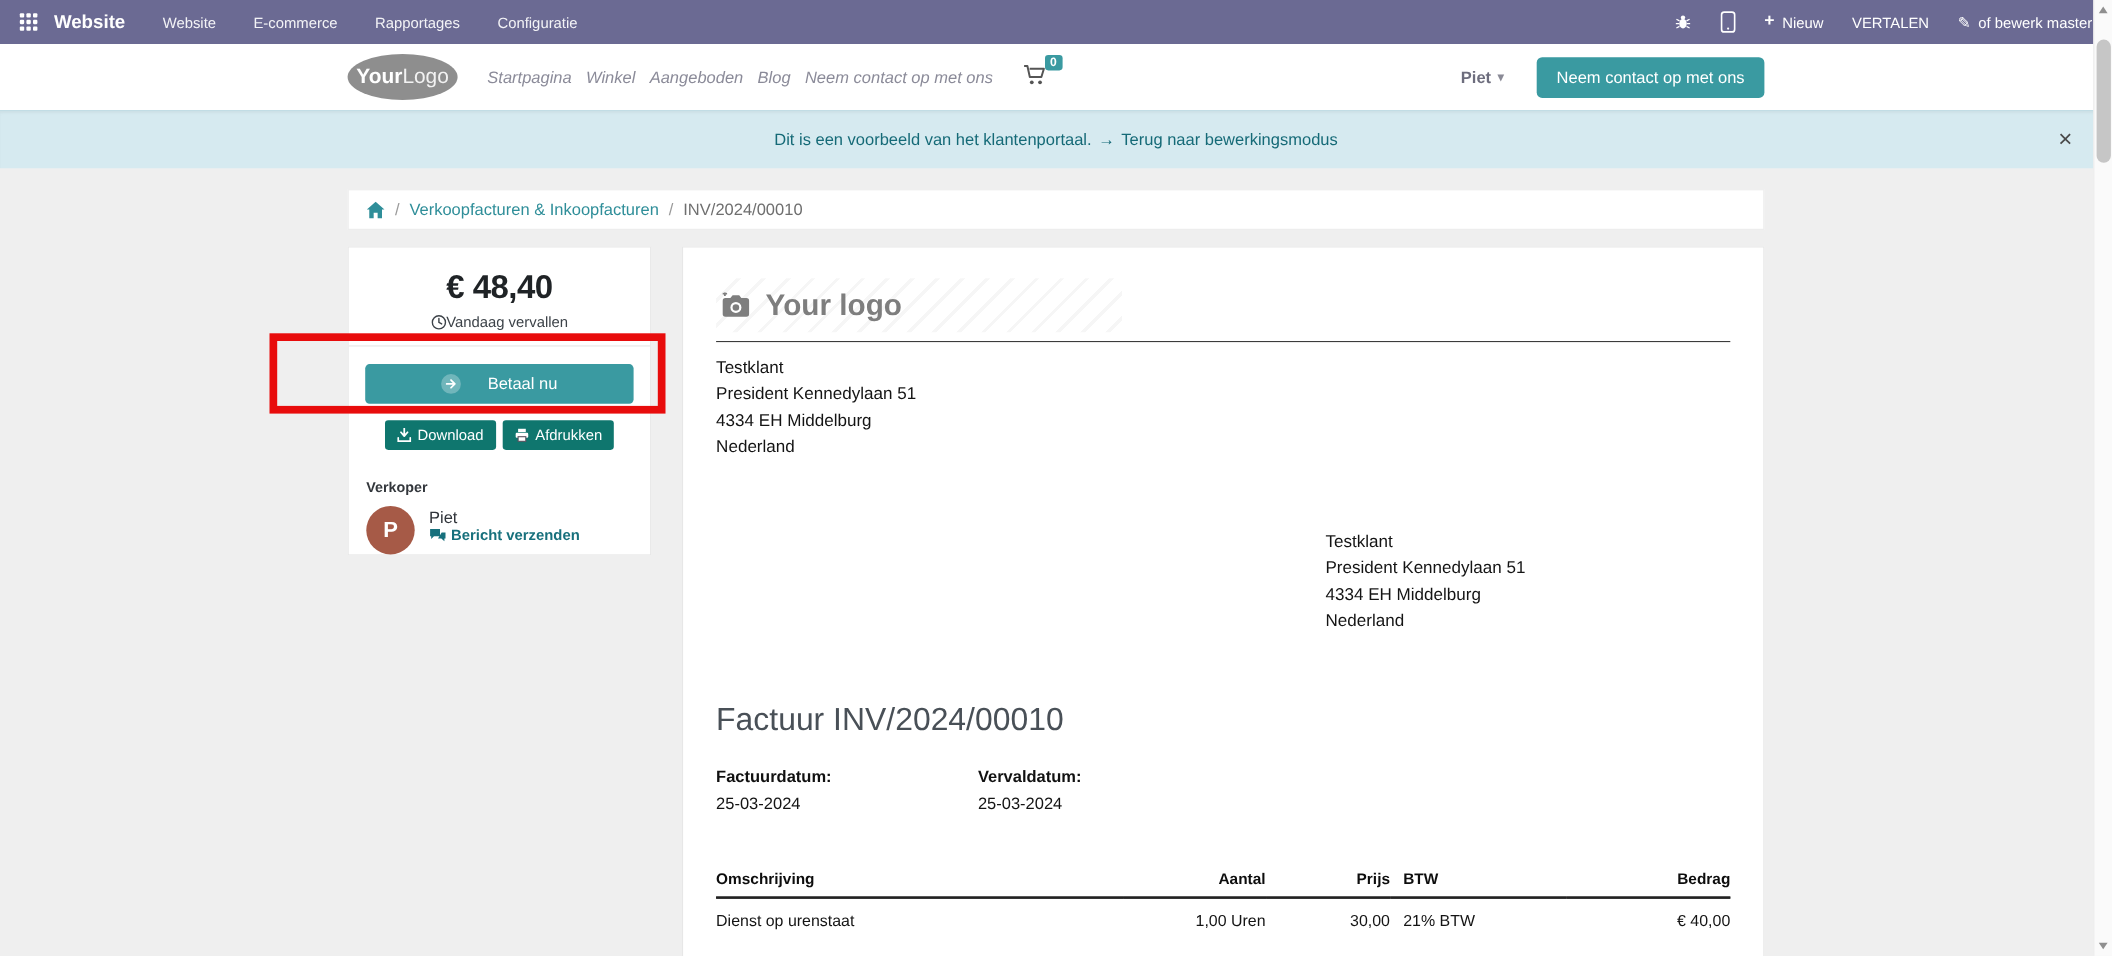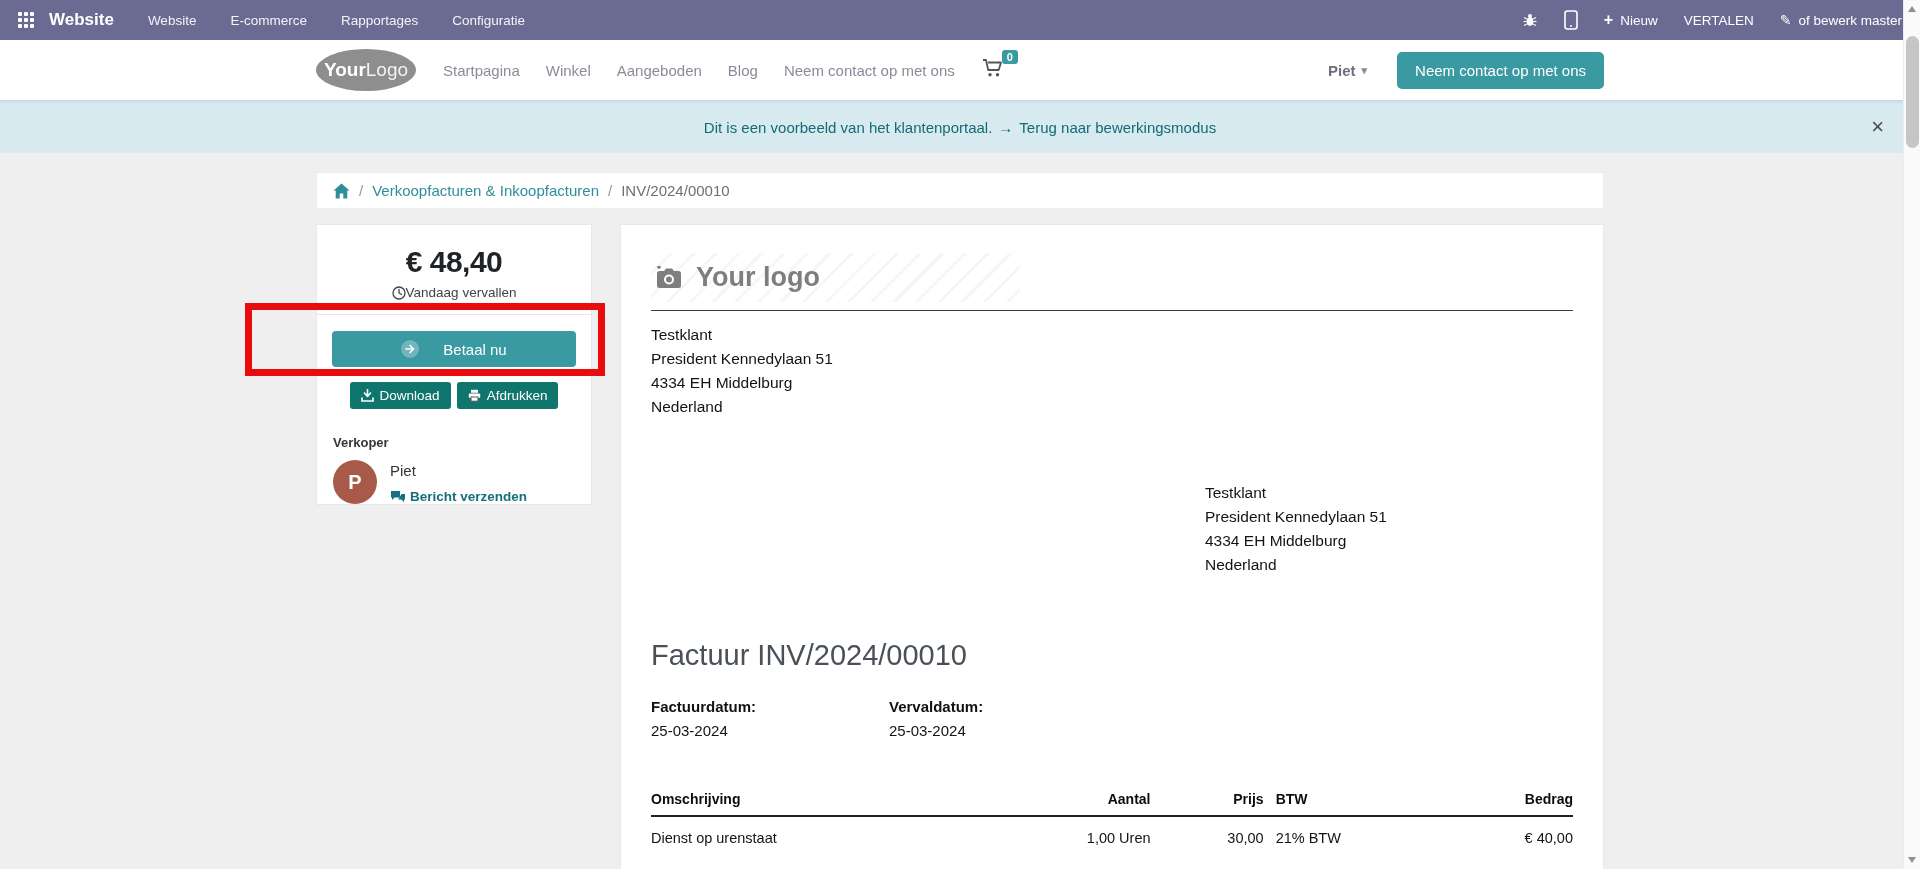--- a/index.html
+++ b/index.html
@@ -17,21 +17,21 @@
   .tb-right .tb-tool { display:flex; align-items:center; gap:7px; cursor:pointer; }
   .tb-right svg { display:block; }
   .pencil-glyph { font-size:14px; }
 
   
   .navbar { height:60px; background:#fff; }
   .navbar-inner { width:1288px; margin:0 auto; height:100%; display:flex; align-items:center; }
   .site-logo { width:100px; height:42px; background:#8e8e8e; border-radius:50%; display:flex; align-items:center; justify-content:center; cursor:pointer; flex:none; }
   .site-logo .l1 { color:#fff; font-weight:700; font-size:19px; }
   .site-logo .l2 { color:#f2f2f2; font-weight:300; font-size:19px; }
-  .nav-links { display:flex; gap:26px; margin-left:27px; }
+  .nav-links { display:flex; gap:13px; margin-left:27px;font-style:italic; }
   .nav-links .nav-link { color:#8b8b99; font-size:15px; cursor:pointer; white-space:nowrap; }
   .cart { position:relative; margin-left:27px; cursor:pointer; }
   .cart-badge { position:absolute; top:-8px; right:-14px; background:#3a9aa1; color:#fff; font-size:11px; font-weight:700; padding:1px 5px; border-radius:3px; }
   .nav-spacer { flex:1; }
   .user-menu { color:#6d6d7d; font-weight:700; font-size:15px; margin-right:30px; cursor:pointer; display:flex; align-items:center; gap:6px; }
   .user-menu .chev { font-size:11px; color:#8a8a96; }
   .cta-btn { background:#3a9aa1; color:#fff; border:none; font-size:15px; font-family:inherit; padding:10px 18px; border-radius:5px; cursor:pointer; }
 
   
   .banner { height:53px; background:#d6eaf0; border-top:1px solid #c2dde5; display:flex; align-items:center; justify-content:center; position:relative; box-shadow:inset 0 2px 2px rgba(0,0,0,.04); }
@@ -57,21 +57,21 @@
   .due { margin-top:6px; font-size:13.5px; color:#3d4349; display:flex; align-items:center; justify-content:center; gap:0; }
   .side-divider { border-top:1px solid #e5e5e5; margin-top:14px; }
   .pay-btn { width:244px; margin:16px auto 0; background:#3a9aa1; border:none; color:#fff; font-family:inherit; font-size:15px; padding:9px 0; border-radius:4px; cursor:pointer; display:flex; align-items:center; justify-content:center; gap:24px; }
   .pay-circle { width:18px; height:18px; border-radius:50%; background:rgba(255,255,255,.28); display:flex; align-items:center; justify-content:center; }
   .dl-row { margin-top:15px; display:flex; justify-content:center; gap:6px; }
   .dark-btn { background:#0f766e; border:none; color:#fff; font-family:inherit; font-size:13.5px; padding:6px 11px; border-radius:3px; cursor:pointer; display:flex; align-items:center; gap:6px; }
   .seller-label { margin-top:26px; padding:0 16px; text-align:left; font-size:13px; font-weight:700; color:#33373c; }
   .seller-row { margin-top:10px; padding:0 16px; display:flex; gap:13px; text-align:left; }
   .avatar { width:44px; height:44px; border-radius:50%; background:#a65a47; color:#fff; font-size:20px; font-weight:700; display:flex; align-items:center; justify-content:center; flex:none; }
   .seller-name { font-size:15px; color:#30343a; padding-top:2px; }
-  .msg-link { margin-top:10px; color:#17707c; font-size:13.5px; font-weight:700; display:flex; align-items:center; gap:4px; cursor:pointer; }
+  .msg-link { margin-top:0; color:#17707c; font-size:13.5px; font-weight:700; display:flex; align-items:center; gap:4px; cursor:pointer; }
   .side-footer { margin-top:16px; background:#f8f8f8; border-top:1px solid #ebebeb; padding:11px 0 12px; color:#9a9a9a; font-size:14px; }
   .odoo-brand { font-weight:700; color:#8a8a8a; font-size:15px; letter-spacing:.5px; }
 
   
   .invoice-card { flex:1; background:#fff; border:1px solid #e7e7e7; padding:28px 30px 60px; min-height:660px; }
   .inv-logo-row { display:inline-flex; align-items:center; gap:13px; color:#7e7e7e; font-weight:700; font-size:27px; padding:9px 200px 9px 4px;
     background:repeating-linear-gradient(135deg,#ffffff 0 13px,#f6f6f6 13px 16px); }
   .inv-hr { border:none; border-top:1px solid #3c3c3c; margin:8px 0 12px; }
   .addr { font-size:15.5px; color:#141414; line-height:1.55; }
   .addr-right { margin-left:554px; margin-top:62px; }

